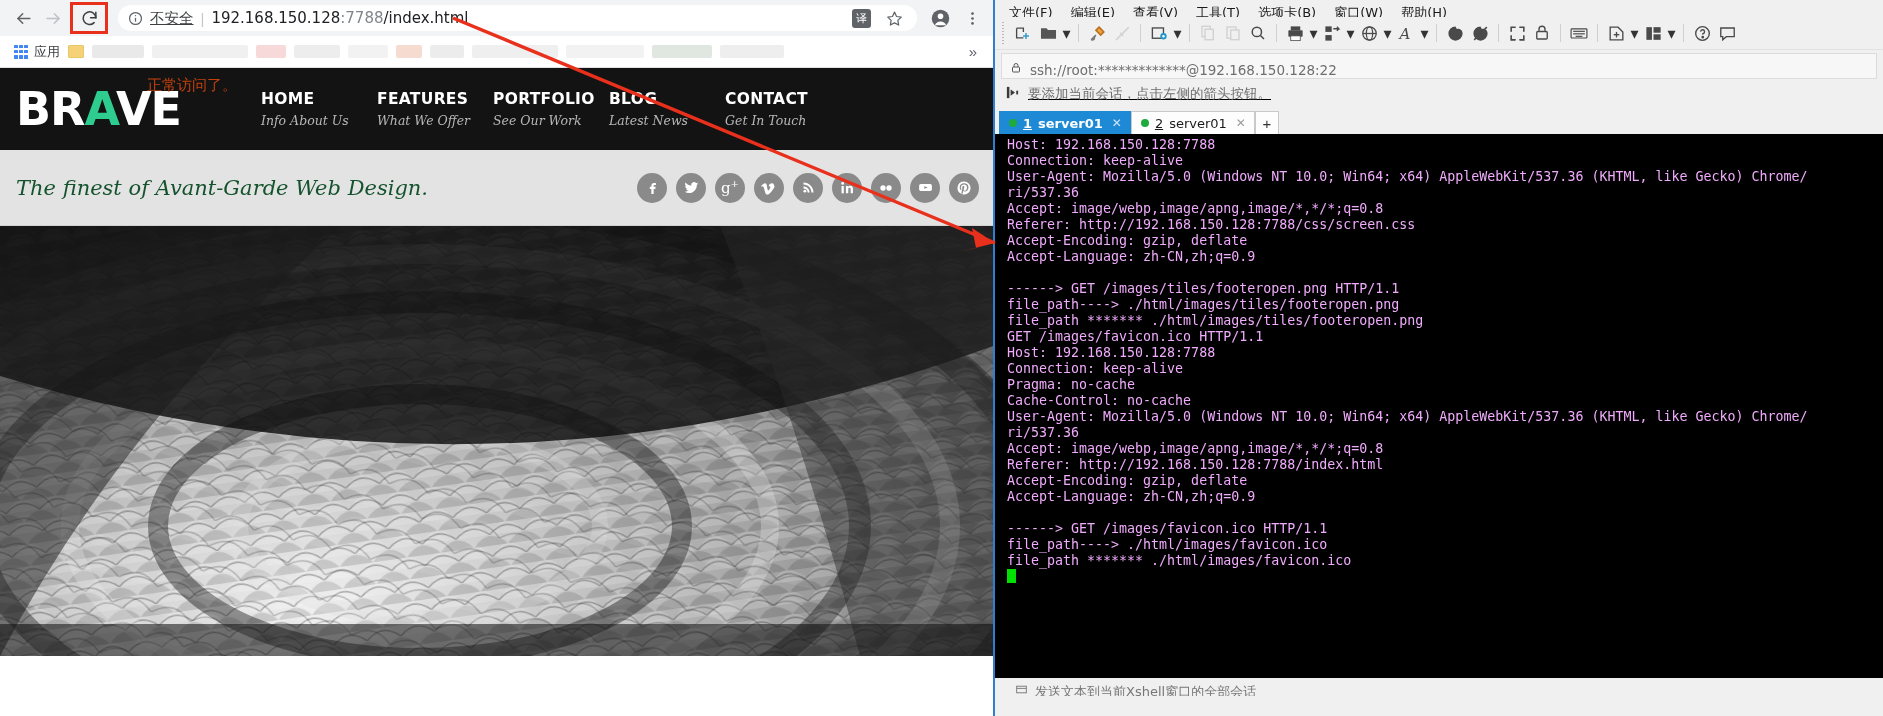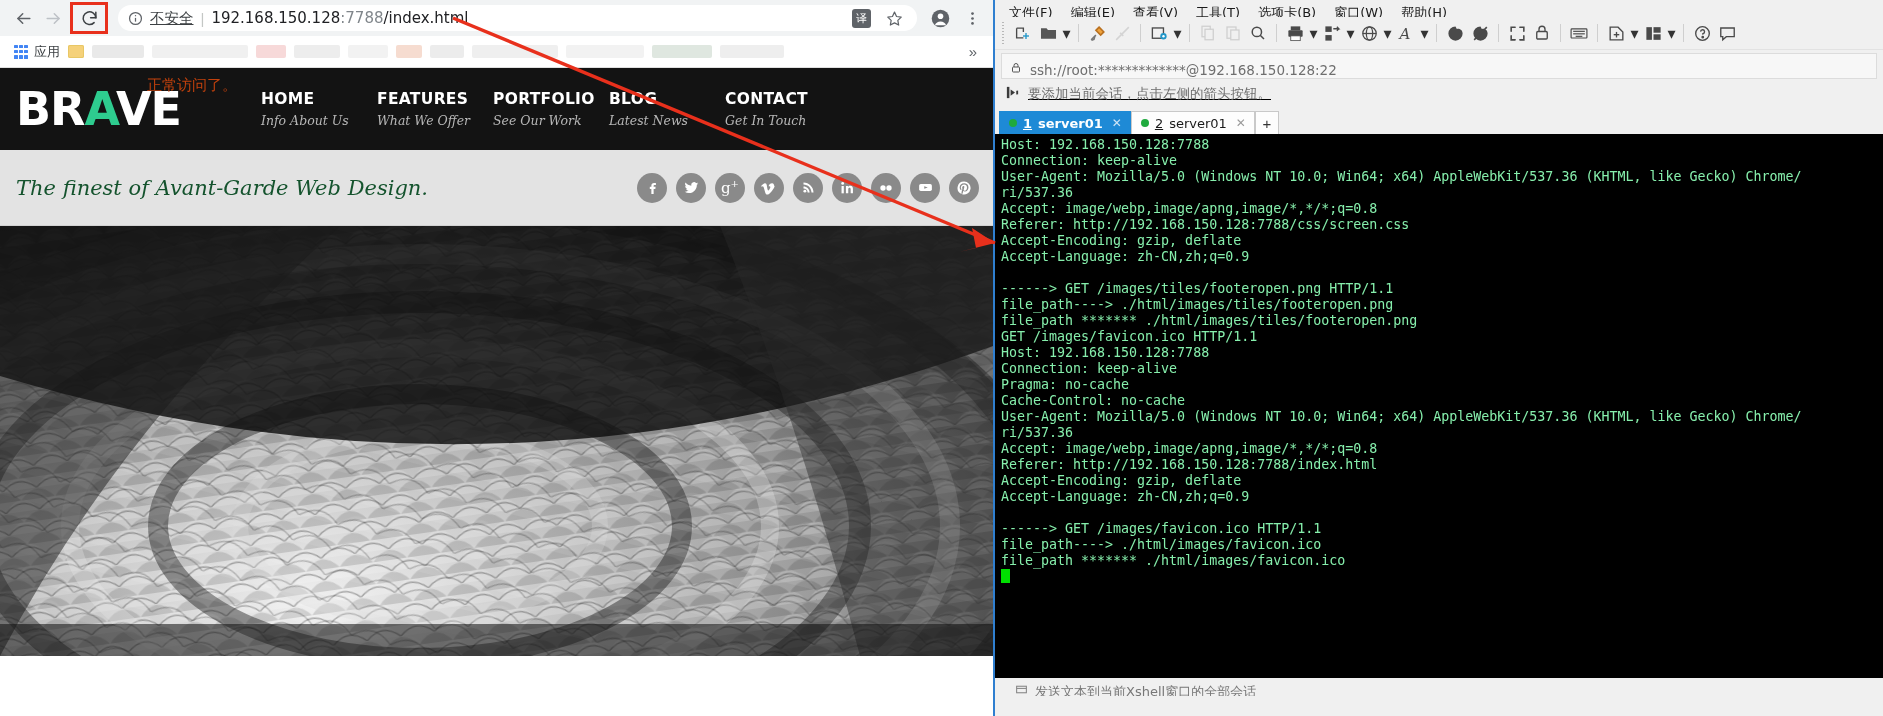--- a/index.html
+++ b/index.html
@@ -249,26 +249,26 @@
   .xs-tab:not(.active) .x { color: #9a9a9a; }
   .xs-newtab {
     width: 24px; height: 23px; border: 1px solid #c9c9c9; border-bottom:none;
     background: #fdfdfd; display: flex; align-items: center; justify-content: center;
     font-size: 15px; color: #333; flex:none;
   }
 
   .xs-term {
     background: #000000;
     height: 544px;
-    padding: 3px 0 0 6px;
+    padding: 3px 0 0 12px;
     overflow: hidden;
     font-family: "DejaVu Sans Mono", monospace;
     font-size: 13.3px;
     line-height: 16px;
-    color: #86efac;
+    color: #f0abfc;
     white-space: pre;
   }
   .xs-term .line { white-space: pre; }
   .xs-cursor {
     display: inline-block; width: 9px; height: 14px;
     background: #00e000; vertical-align: -2px;
   }
   .xs-status {
     height: 18px; background: #f0f0f0;
     display: flex; align-items: center; gap: 7px;

